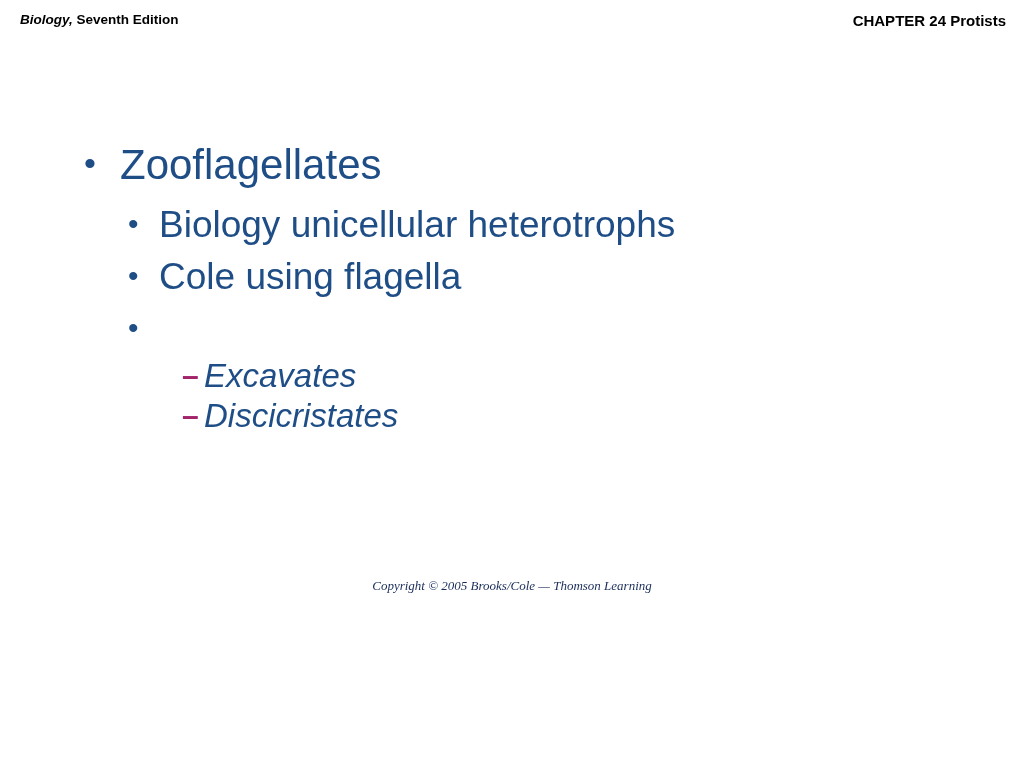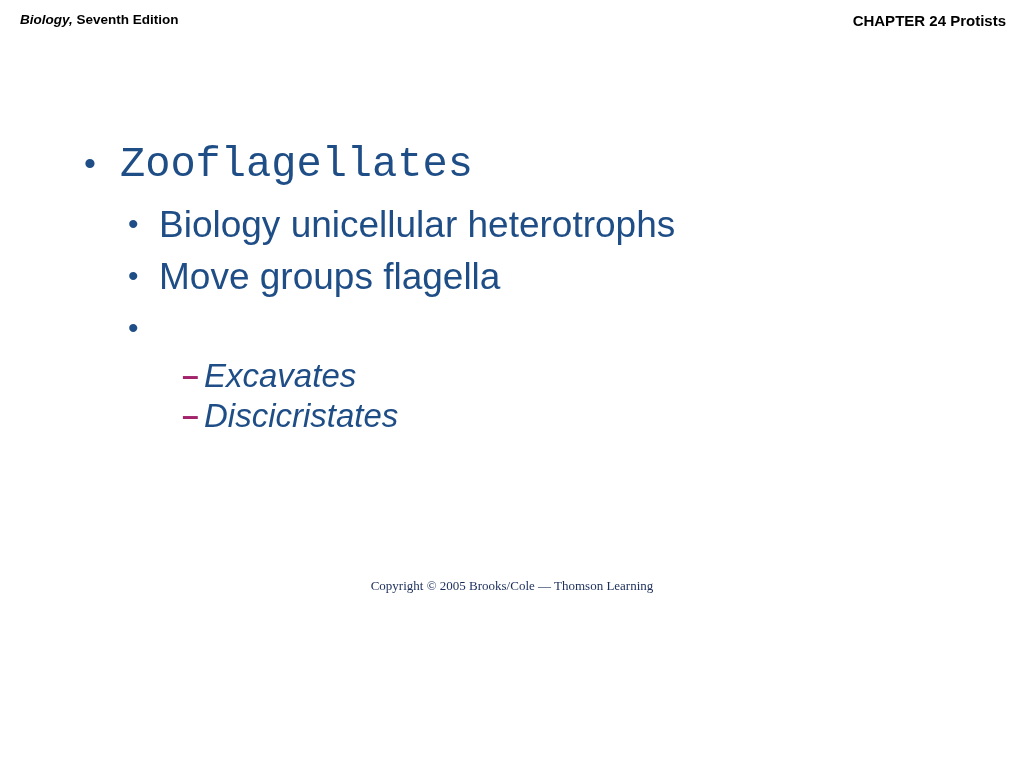--- a/index.html
+++ b/index.html
@@ -76,21 +76,20 @@
     line-height: 46px;
     width: 36px;
     flex: 0 0 36px;
     color: #1f4e87;
   }
   .level1 .text {
     font-size: 42px;
     line-height: 50px;
     color: #1f4e87;
     letter-spacing: 0px;
-    font-family: Liberation Mono, monospace;
   }
 
   
   .level2 {
     margin-left: 128px;
     margin-bottom: 6px;
   }
   .level2 .marker {
     font-size: 30px;
     line-height: 44px;
@@ -128,20 +127,21 @@
   
   .footer {
     position: absolute;
     bottom: 10px;
     left: 0;
     width: 1024px;
     text-align: center;
     font-family: "Liberation Serif", serif;
     font-size: 13px;
     color: #1a2d5a;
+    font-style: italic;
   }
 </style>
 </head>
 <body>
 
 <div class="slide">
 
   <div class="header">
     <div class="header-left">
       <span class="book-title">Biology,</span>
@@ -157,21 +157,21 @@
       <span class="text">Zooflagellates</span>
     </div>
 
     <div class="bullet-row level2">
       <span class="marker">•</span>
       <span class="text">Biology unicellular heterotrophs</span>
     </div>
 
     <div class="bullet-row level2">
       <span class="marker">•</span>
-      <span class="text">Move groups flagella</span>
+      <span class="text">Cole using flagella</span>
     </div>
 
     <div class="bullet-row level2">
       <span class="marker">•</span>
     </div>
 
     <div class="bullet-row level3">
       <span class="marker">–</span>
       <span class="text">Excavates</span>
     </div>

